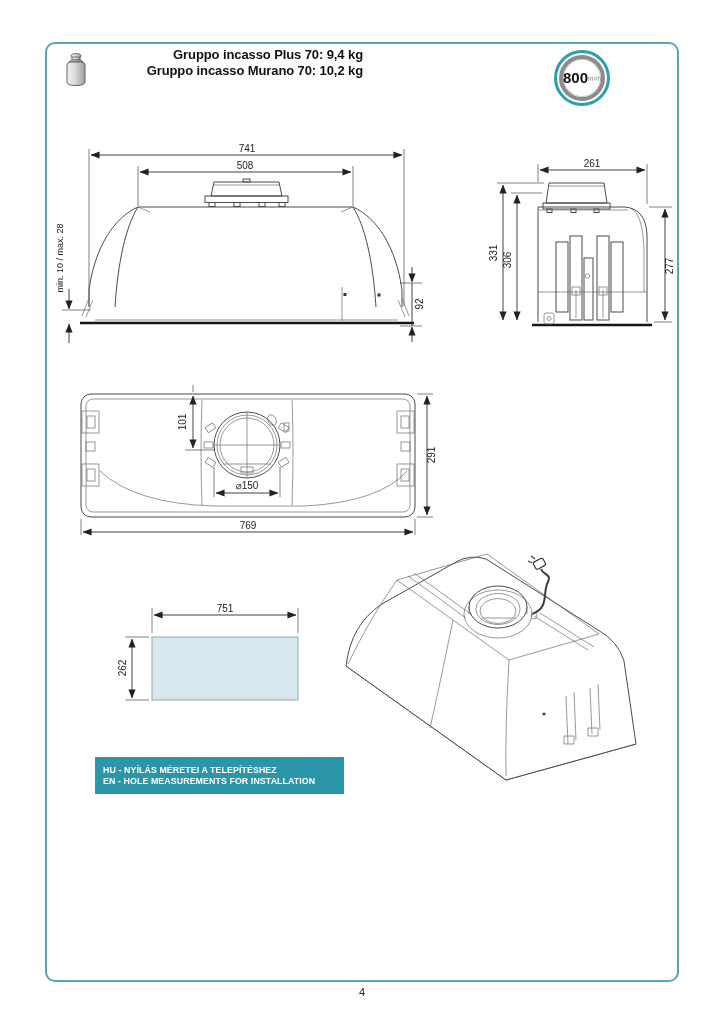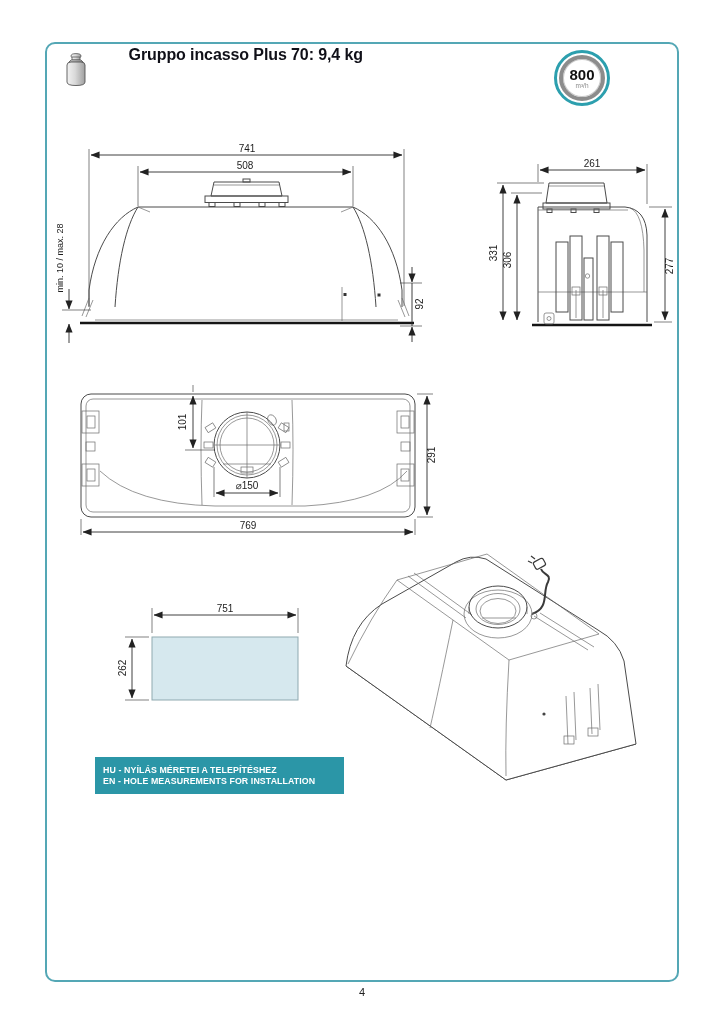--- a/index.html
+++ b/index.html
@@ -6,30 +6,30 @@
   body{
     width:724px;height:1024px;position:relative;background:#ffffff;
     font-family:"Liberation Sans",sans-serif;color:#1b1b1b;overflow:hidden;
   }
   .page-frame{
     position:absolute;left:45px;top:42px;width:630px;height:936px;
     border:2px solid #54a7b5;border-radius:10px;background:#fff;
   }
   .header-block{
     position:absolute;left:90px;top:47px;width:273px;text-align:right;
-    font-weight:bold;font-size:16px;line-height:16px;letter-spacing:-0.1px;color:#101018;
+    font-weight:bold;font-size:13px;line-height:16px;letter-spacing:-0.1px;color:#101018;
   }
   .weight-icon{position:absolute;left:62px;top:52px;}
   .badge{
     position:absolute;left:554px;top:50px;width:56px;height:56px;border-radius:50%;
     border:3px solid #2c9fae;background:#fff;box-sizing:border-box;
   }
   .badge-inner{
     position:absolute;inset:2px;border-radius:50%;border:4px solid #8c8c8c;
-    background:#fff;display:flex;flex-direction:column;align-items:center;justify-content:center;
+    background:#fff;display:flex;flex-direction:row;align-items:center;justify-content:center;
     box-shadow:inset 0 0 0 1px #c9c9c9;
   }
   .badge-value{font-size:15px;font-weight:bold;color:#111;line-height:14px;}
   .badge-unit{font-size:6.5px;color:#8a8a8a;line-height:7px;}
   svg{position:absolute;overflow:visible;}
   svg text{font-family:"Liberation Sans",sans-serif;font-size:10px;fill:#1c1c1c;}
   svg text.sm{font-size:9px;}
   .ln{stroke:#4b4b4b;fill:none;stroke-width:1;}
   .lt{stroke:#6c6c6c;fill:none;stroke-width:.7;}
   .dimln{stroke:#2b2b2b;stroke-width:.9;fill:none;}
@@ -42,20 +42,21 @@
   .banner div{color:#ffffff;font-weight:bold;font-size:8.8px;padding-left:8px;letter-spacing:0.1px;}
   .page-number{position:absolute;left:0;top:986px;width:724px;text-align:center;font-size:11px;color:#222;}
 </style>
 </head>
 <body>
 
 <div class="page-frame"></div>
 
 <div class="header-block">
   <div>Gruppo incasso Plus  70:   9,4 kg</div>
+  <div>Gruppo incasso Murano 70: 10,2 kg</div>
 </div>
 
 <svg class="weight-icon" width="28" height="36" viewBox="0 0 28 36">
   <defs>
     <linearGradient id="wg" x1="0" y1="0" x2="1" y2="0">
       <stop offset="0" stop-color="#f2f2f2"></stop>
         <stop offset="0.45" stop-color="#d9d9d9"></stop>
         <stop offset="1" stop-color="#9f9f9f"></stop>
     </linearGradient>
   </defs>

